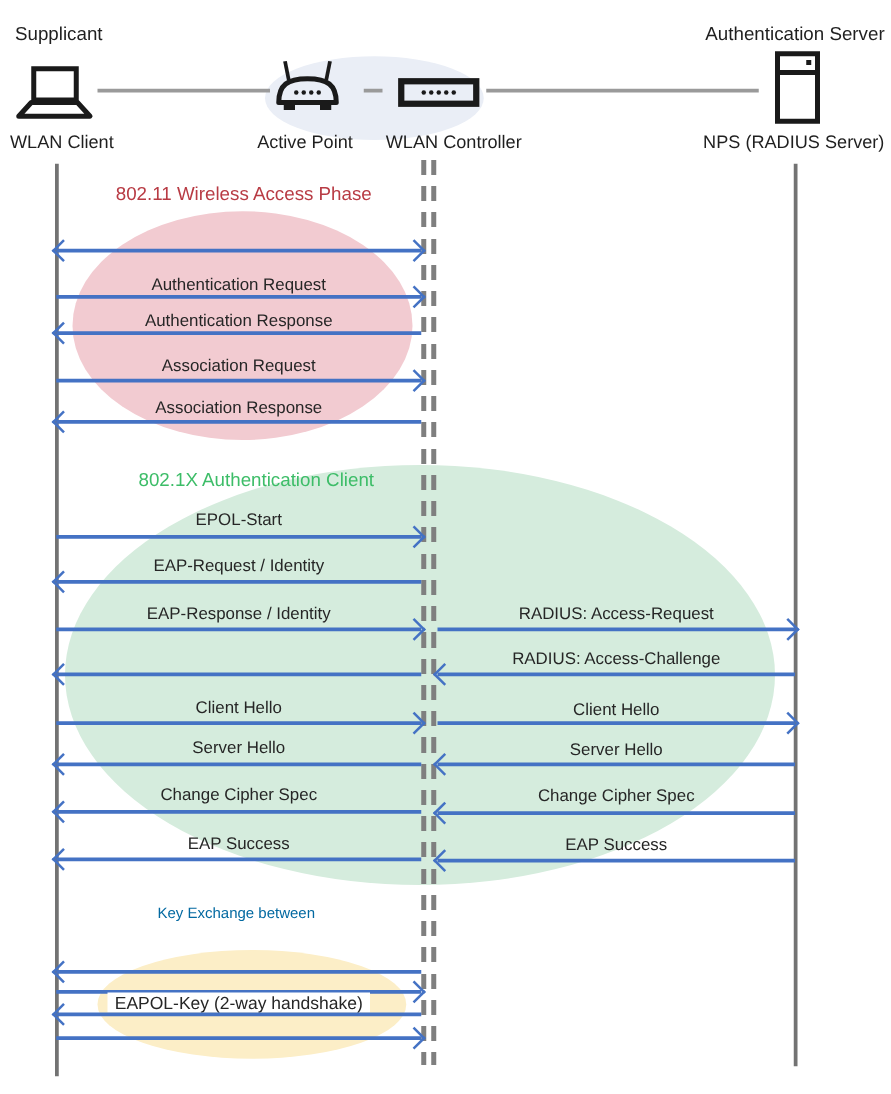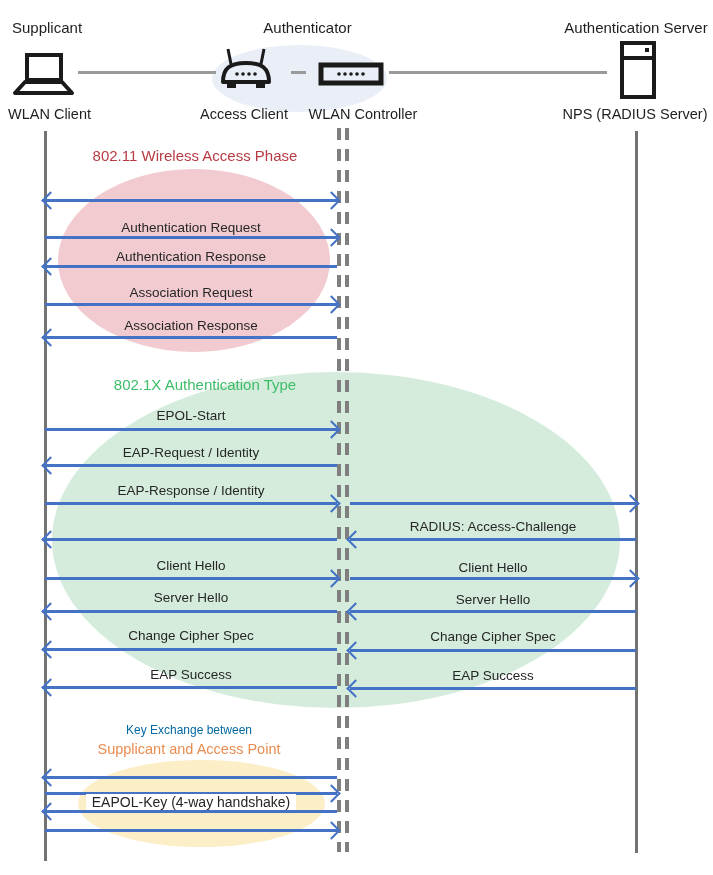--- a/index.html
+++ b/index.html
@@ -31,21 +31,20 @@
   <div class="abs ellipse" style="left:212px;top:45px;width:175px;height:67px;background:#eaeef6;"></div>
   <div class="abs ellipse" style="left:58px;top:169px;width:272px;height:183px;background:#f2cbd1;"></div>
   <div class="abs ellipse" style="left:52px;top:372px;width:568px;height:336px;background:#d5ecdd;"></div>
   <div class="abs ellipse" style="left:78px;top:760px;width:247px;height:87px;background:#fceec7;"></div>
 
   <div class="abs conn" style="left:78px;top:71px;width:138px;"></div>
   <div class="abs conn" style="left:291px;top:71px;width:15px;"></div>
   <div class="abs conn" style="left:389px;top:71px;width:218px;"></div>
 
   <div class="abs role" style="left:12px;top:19px;text-align:left;">Supplicant</div>
-  <div class="abs role" style="left:230px;top:19px;width:155px;">Authenticator</div>
   <div class="abs role" style="left:560px;top:19px;width:152px;">Authentication Server</div>
 
   <div class="abs" style="left:10px;top:52px;">
     <svg width="66" height="44" viewBox="0 0 66 44">
       <rect x="17" y="3" width="34" height="25" fill="none" stroke="#1a1a1a" stroke-width="4"></rect>
       <path d="M5 41 L15 30 H52 L62 41 Z" fill="none" stroke="#1a1a1a" stroke-width="4" stroke-linejoin="round"></path>
     </svg>
   </div>
   <div class="abs" style="left:216px;top:48px;">
     <svg width="60" height="44" viewBox="0 0 60 44">
@@ -72,33 +71,32 @@
   </div>
   <div class="abs" style="left:619px;top:40px;">
     <svg width="38" height="60" viewBox="0 0 38 60">
       <rect x="3" y="3" width="32" height="54" fill="none" stroke="#1a1a1a" stroke-width="4"></rect>
       <line x1="3" y1="18" x2="35" y2="18" stroke="#1a1a1a" stroke-width="4"></line>
       <rect x="26" y="8" width="4" height="4" fill="#1a1a1a"></rect>
     </svg>
   </div>
 
   <div class="abs devlabel" style="left:8px;top:106px;text-align:left;">WLAN Client</div>
-  <div class="abs devlabel" style="left:194px;top:106px;width:100px;">Access Client</div>
+  <div class="abs devlabel" style="left:194px;top:106px;width:100px;">Active Point</div>
   <div class="abs devlabel" style="left:306px;top:106px;width:114px;">WLAN Controller</div>
   <div class="abs devlabel" style="left:560px;top:106px;width:150px;">NPS (RADIUS Server)</div>
 
   <div class="abs lifeline" style="left:44px;top:131px;height:730px;"></div>
   <div class="abs dashline" style="left:337px;top:128px;height:724px;"></div>
   <div class="abs dashline" style="left:345px;top:128px;height:724px;"></div>
   <div class="abs lifeline" style="left:635px;top:131px;height:722px;"></div>
 
   <div class="abs ptitle" style="left:75px;top:147px;width:240px;color:#b83b44;">802.11 Wireless Access Phase</div>
-  <div class="abs ptitle" style="left:85px;top:376px;width:240px;color:#3dbd68;">802.1X Authentication Type</div>
+  <div class="abs ptitle" style="left:85px;top:376px;width:240px;color:#3dbd68;">802.1X Authentication Client</div>
   <div class="abs ptitle" style="left:79px;top:723px;width:220px;color:#0369a1;font-size:12px;">Key Exchange between</div>
-  <div class="abs ptitle" style="left:79px;top:741px;width:220px;color:#e98c4f;font-size:14.5px;">Supplicant and Access Point</div>
 
   <div class="arrow" style="left:45px;top:199px;width:292px;">
       <span class="hd l"></span>
       <span class="hd r"></span>
     </div>
 
   <div class="abs msglabel" style="left:45px;top:220px;">Authentication Request</div>
   <div class="arrow" style="left:45px;top:236px;width:292px;">
       <span class="hd r"></span>
     </div>
@@ -150,20 +148,21 @@
   <div class="abs msglabel" style="left:45px;top:628px;">Change Cipher Spec</div>
   <div class="arrow" style="left:45px;top:648px;width:292px;">
       <span class="hd l"></span>
     </div>
 
   <div class="abs msglabel" style="left:45px;top:667px;">EAP Success</div>
   <div class="arrow" style="left:45px;top:686px;width:292px;">
       <span class="hd l"></span>
     </div>
 
+  <div class="abs msglabel r" style="left:350px;top:483px;">RADIUS: Access-Request</div>
   <div class="arrow" style="left:350px;top:502px;width:286px;">
       <span class="hd r"></span>
     </div>
 
   <div class="abs msglabel r" style="left:350px;top:519px;">RADIUS: Access-Challenge</div>
   <div class="arrow" style="left:350px;top:538px;width:286px;">
       <span class="hd l"></span>
     </div>
 
   <div class="abs msglabel r" style="left:350px;top:560px;">Client Hello</div>
@@ -186,21 +185,21 @@
       <span class="hd l"></span>
     </div>
 
   <div class="arrow" style="left:45px;top:776px;width:292px;">
       <span class="hd l"></span>
     </div>
   <div class="arrow" style="left:45px;top:792px;width:292px;">
       <span class="hd r"></span>
     </div>
   <div class="abs msglabel keybox" style="left:45px;top:794px;font-size:14px;">
-    <span>EAPOL-Key (4-way handshake)</span>
+    <span>EAPOL-Key (2-way handshake)</span>
   </div>
   <div class="arrow" style="left:45px;top:810px;width:292px;">
       <span class="hd l"></span>
     </div>
   <div class="arrow" style="left:45px;top:829px;width:292px;">
       <span class="hd r"></span>
     </div>
 
 </div>
 

